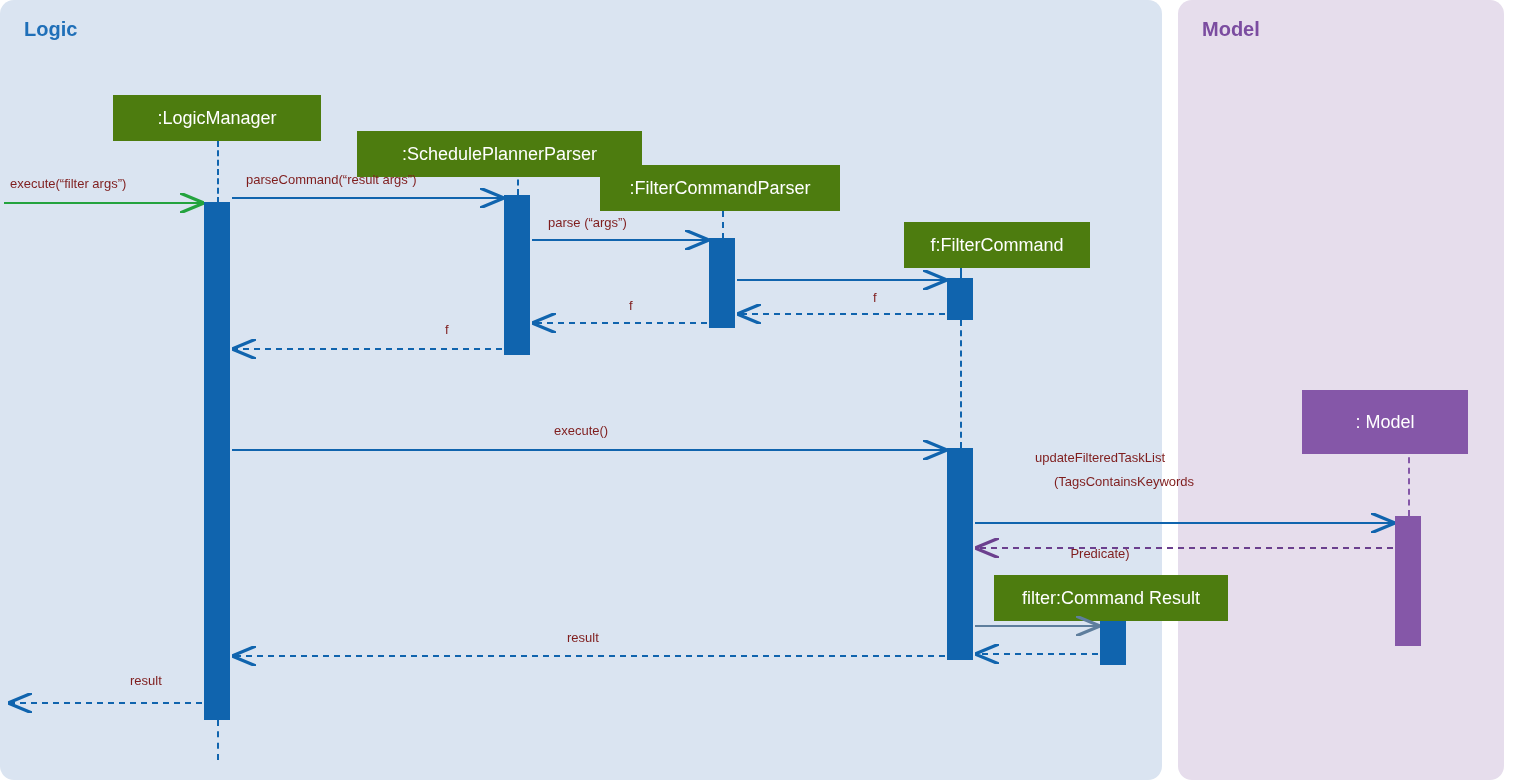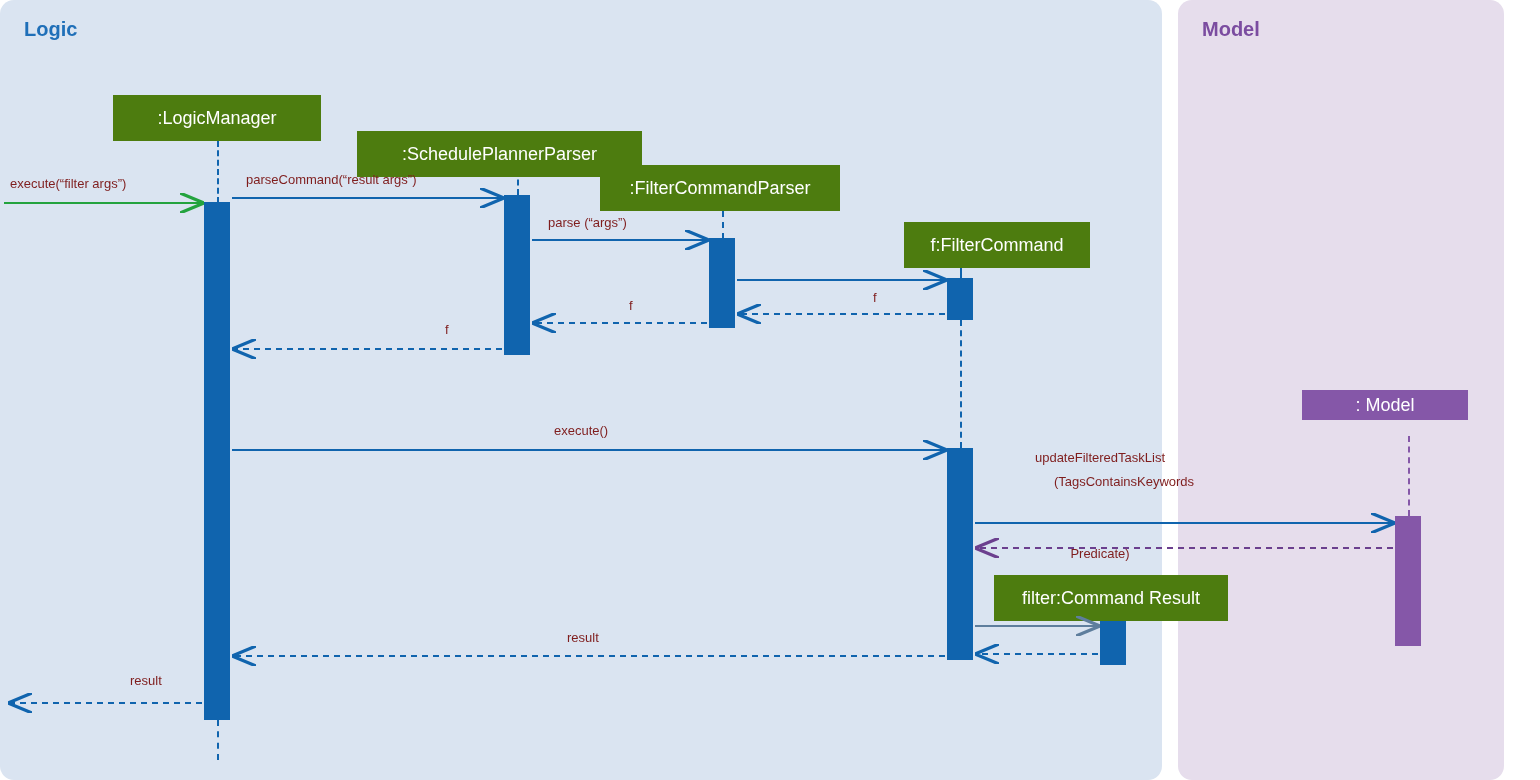--- a/index.html
+++ b/index.html
@@ -96,21 +96,21 @@
 <div class="obj-box obj-blue" style="left:113px; top:95px; width:208px; height:46px;">:LogicManager</div>
 
 <div class="obj-box obj-blue" style="left:357px; top:95px; width:285px; height:46px;margin-top:36px;">:SchedulePlannerParser</div>
 
 <div class="obj-box obj-blue" style="left:600px; top:165px; width:240px; height:46px;">:FilterCommandParser</div>
 
 <div class="obj-box obj-blue" style="left:867px; top:222px; width:186px; height:46px;margin-left:37px;">f:FilterCommand</div>
 
 <div class="obj-box obj-blue" style="left:994px; top:575px; width:234px; height:46px;">filter:Command Result</div>
 
-<div class="obj-box obj-purple" style="left:1302px; top:390px; width:166px; height:30px;">: Model</div>
+<div class="obj-box obj-purple" style="left:1302px; top:390px; width:166px; height:64px;">: Model</div>
 
 <div class="lifeline ll-blue" style="left:217px; top:141px; height:62px;"></div>
 <div class="lifeline ll-blue" style="left:217px; top:720px; height:40px;"></div>
 
 <div class="lifeline ll-blue" style="left:517px; top:141px; height:54px;"></div>
 
 <div class="lifeline ll-blue" style="left:722px; top:211px; height:28px;"></div>
 
 <div class="lifeline ll-blue" style="left:960px; top:268px; height:10px;"></div>
 <div class="lifeline ll-blue" style="left:960px; top:320px; height:128px;"></div>

